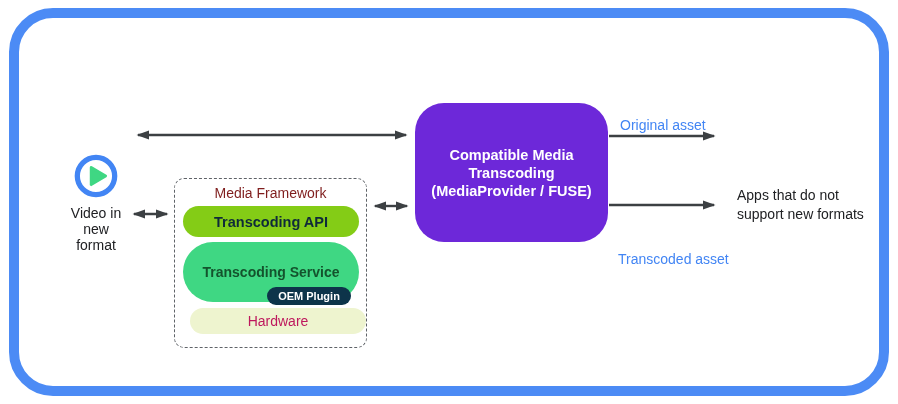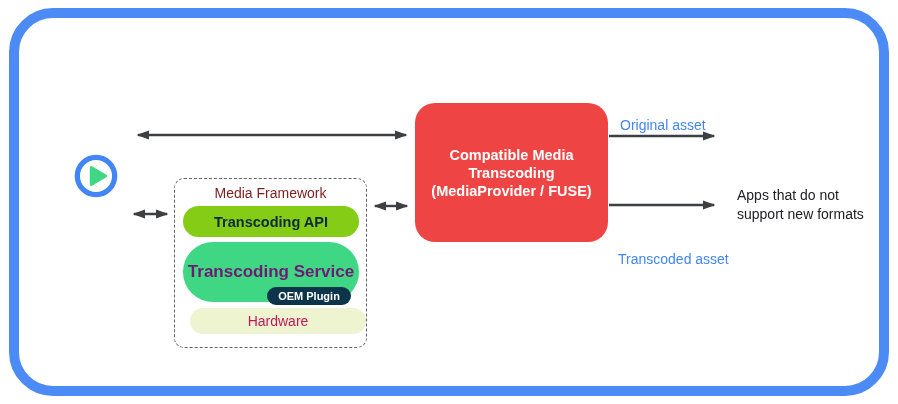--- a/index.html
+++ b/index.html
@@ -27,35 +27,35 @@
     border:1.6px dashed #5f6368;border-radius:10px;box-sizing:border-box;
   }
   .mf-title{position:absolute;left:174px;top:185px;width:193px;text-align:center;font-size:14px;color:#7f1d1d;}
   .pill{position:absolute;display:flex;align-items:center;justify-content:center;box-sizing:border-box;}
   .pill-api{
     left:183px;top:206px;width:176px;height:31px;border-radius:16px;background:#84cc16;
     font-size:14.5px;font-weight:bold;color:#0f2a3a;
   }
   .pill-service{
     left:183px;top:242px;width:176px;height:60px;border-radius:30px;background:#3fd783;
-    font-size:17px;font-weight:bold;color:#701a75;
+    font-size:14px;font-weight:bold;color:#14532d;
   }
   .pill-oem{
     left:267px;top:287px;width:84px;height:18px;border-radius:10px;background:#0d344a;
     font-size:11px;font-weight:bold;color:#ffffff;
   }
   .pill-hw{
     left:190px;top:308px;width:176px;height:26px;border-radius:13px;background:#eef4cf;
     font-size:14px;color:#be185d;
   }
 
   
   .transcoder{
-    position:absolute;left:415px;top:103px;width:193px;height:139px;border-radius:20px;
-    background:#ef4444;display:flex;align-items:center;justify-content:center;
+    position:absolute;left:415px;top:103px;width:193px;height:139px;border-radius:29px;
+    background:#6d28d9;display:flex;align-items:center;justify-content:center;
     text-align:center;color:#ffffff;font-size:14.5px;font-weight:bold;line-height:18px;
   }
 
   
   .asset-label{position:absolute;font-size:14px;color:#4285f4;}
   .asset-original{left:620px;top:107px;margin-top:10px;}
   .asset-transcoded{left:618px;top:215px;margin-top:36px;}
   .apps-text{position:absolute;left:737px;font-size:14px;line-height:19px;color:#202124;}
   .apps-support{top:119px;}
   .apps-nosupport{top:186px;}
@@ -79,20 +79,23 @@
     <line x1="609" y1="136" x2="714" y2="136" stroke="#3c4043" stroke-width="2.4" marker-end="url(#ah)"></line>
     <line x1="609" y1="205" x2="714" y2="205" stroke="#3c4043" stroke-width="2.4" marker-end="url(#ah)"></line>
   </svg>
 
   <div class="play-wrap">
     <svg width="46" height="46" viewBox="0 0 48 48">
       <circle cx="24" cy="24" r="19.5" fill="#ffffff" stroke="#4285f4" stroke-width="5.5"></circle>
       <path d="M19 15 L34 24 L19 33 Z" fill="#3fd783" stroke="#3fd783" stroke-width="3" stroke-linejoin="round"></path>
     </svg>
   </div>
+  <div class="video-label preline">Video in
+new
+format</div>
 
   <div class="mf-box"></div>
   <div class="mf-title">Media Framework</div>
   <div class="pill pill-api">
     <span>Transcoding API</span>
   </div>
   <div class="pill pill-service">
     <span>Transcoding Service</span>
   </div>
   <div class="pill pill-oem">

